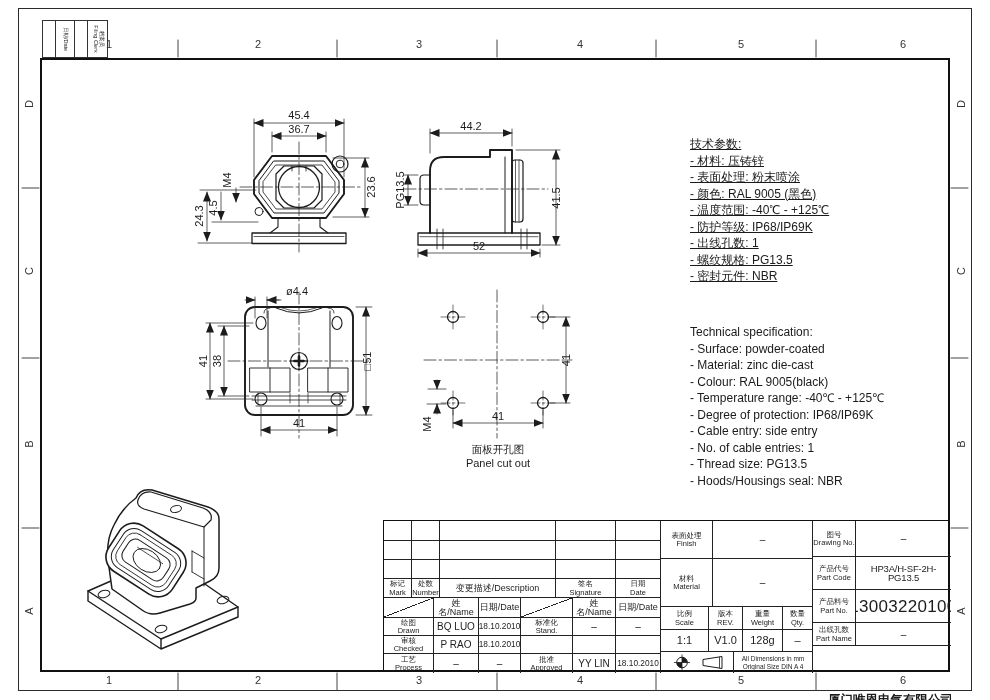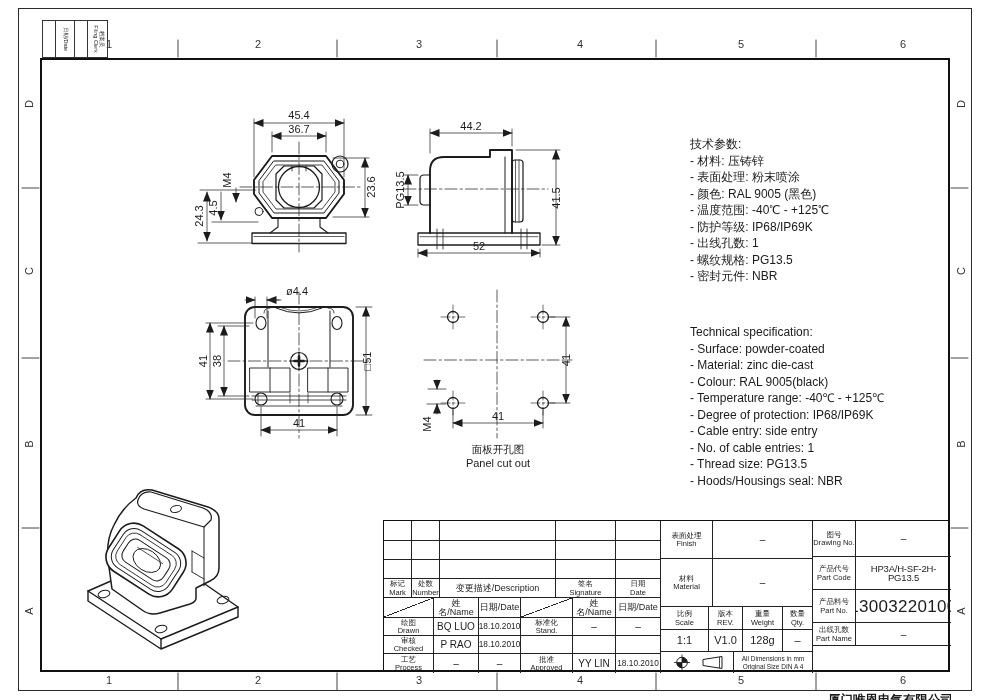--- a/index.html
+++ b/index.html
@@ -26,21 +26,21 @@
   .grid-left span:nth-child(4),.grid-right span:nth-child(4){top:547px}
   
   .stamp{position:absolute;left:42px;top:20px;height:38px;display:flex;}
   .stamp .sc{box-sizing:border-box;border:1px solid #333;border-right:none;position:relative;overflow:visible;}
   .stamp .sc:last-child{border-right:1px solid #333;}
   .stamp .v{position:absolute;left:50%;top:50%;transform:translate(-50%,-50%) rotate(90deg);
             font-size:5.5px;white-space:nowrap;color:#222;line-height:5.5px;text-align:center;}
   
   .specs{position:absolute;width:275px;font-size:12px;line-height:16.5px;color:#1b1b1b;}
   .specs .t{margin-bottom:0px;}
-  .specs-cn{left:690px;top:136px;}
+  .specs-cn{left:690px;top:136px;text-decoration:underline;}
   .specs-en{left:690px;top:324px;}
   
   .tb{position:absolute;left:383px;top:520px;width:567px;height:152px;border:1.5px solid #111;box-sizing:border-box;font-size:9px;}
   .c{position:absolute;box-sizing:border-box;border-right:1px solid #222;border-bottom:1px solid #222;
      display:flex;align-items:center;justify-content:center;text-align:center;overflow:hidden;line-height:9px;}
   .nr{border-right:none}.nb{border-bottom:none}
   .two{display:flex;flex-direction:column;gap:1px;font-size:7.5px;line-height:7.5px;}
   .two span{display:block}
   .diag{background:linear-gradient(to bottom right,transparent 48.8%,#222 48.8%,#222 51.2%,transparent 51.2%);}
   .val{font-size:10px}

